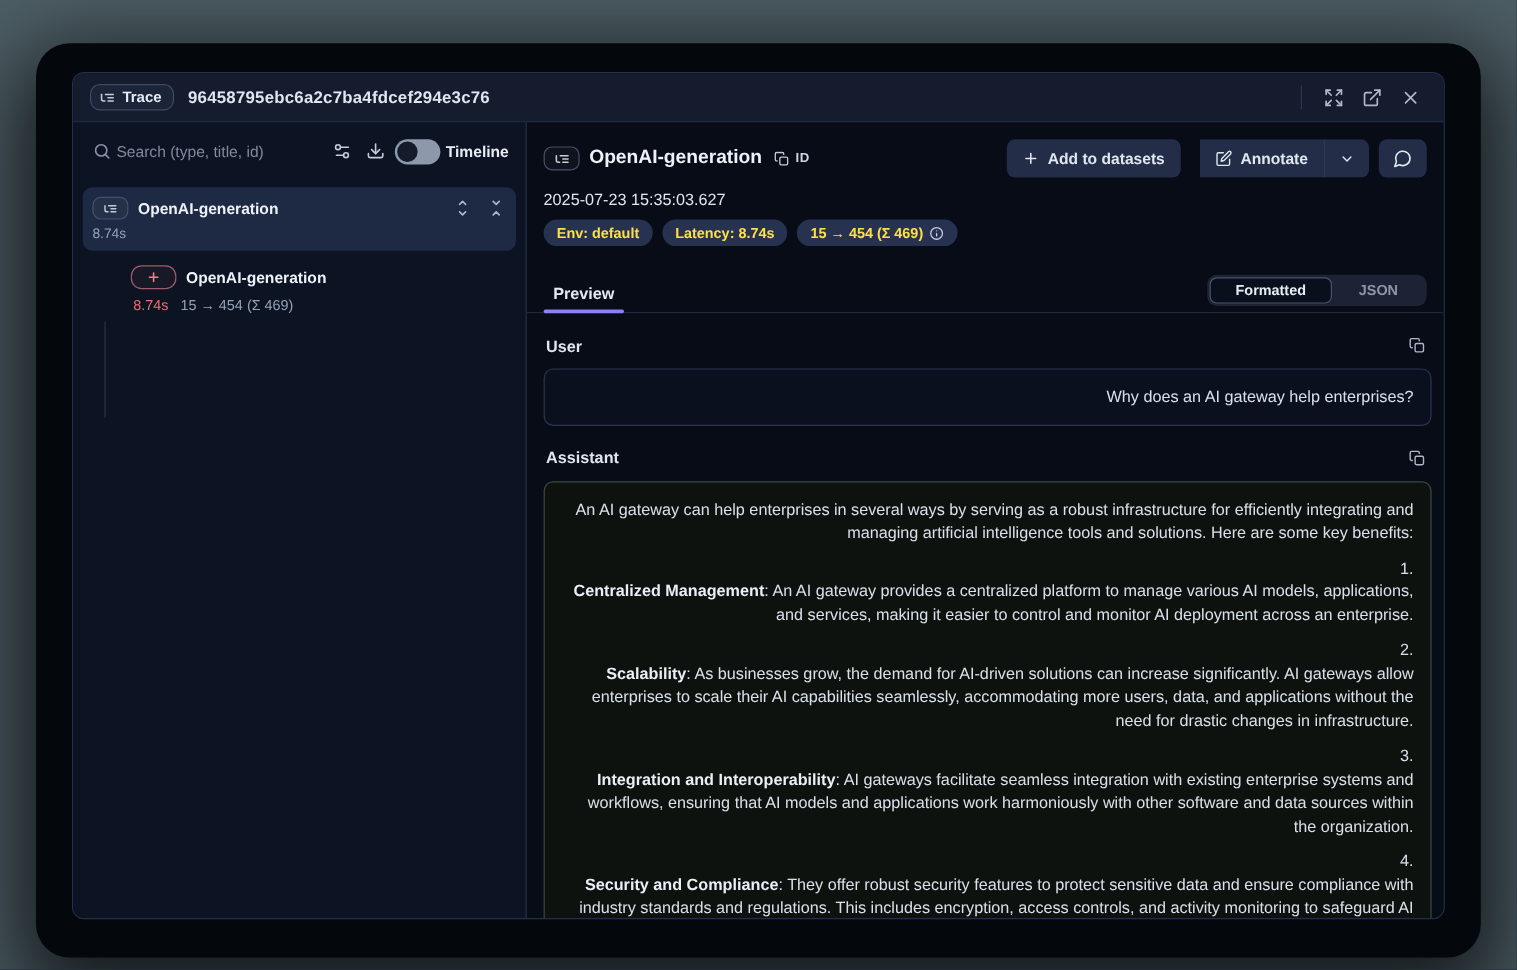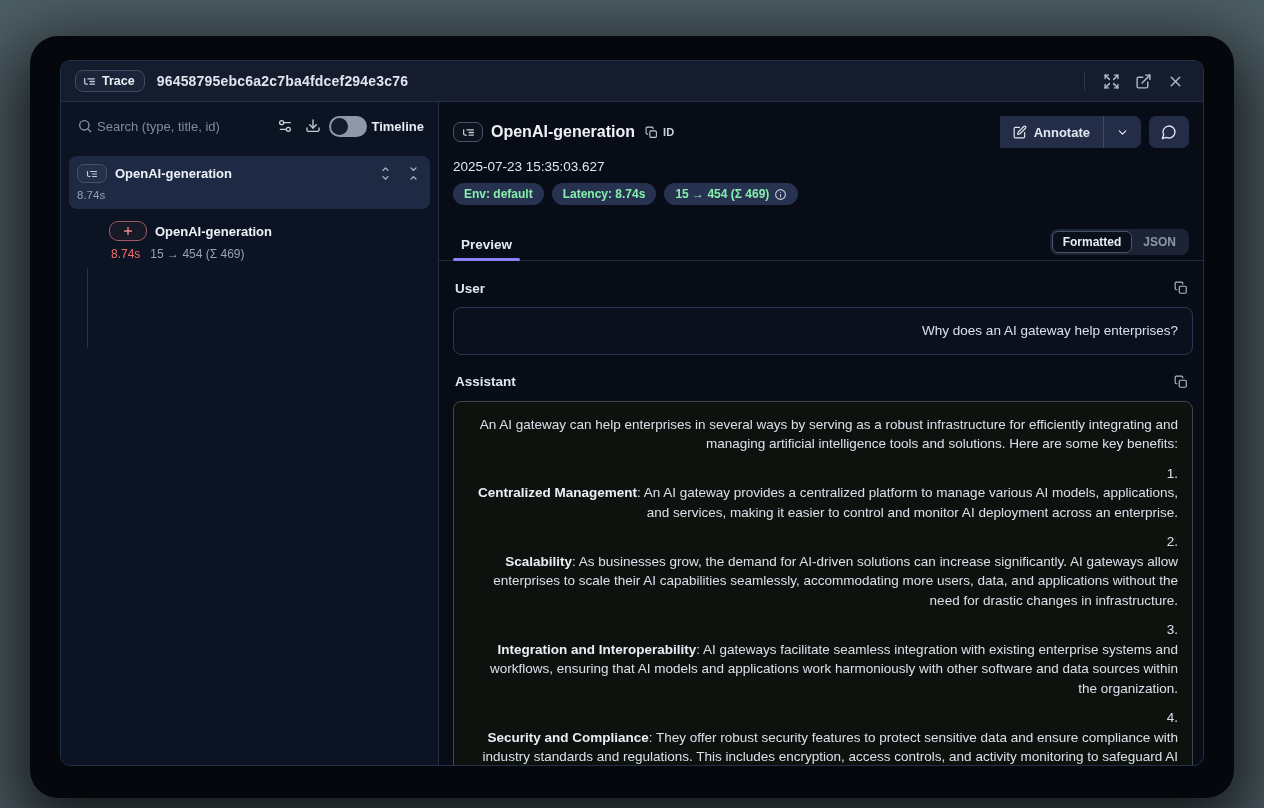--- a/index.html
+++ b/index.html
@@ -111,40 +111,40 @@
   .split .btn { border-radius:0; }
   .split-divider { width:1px; background:#3c4864; }
   .split .chev { padding:0 12px; }
   .btn-icon-only { width:40px; padding:0; justify-content:center; border-radius:7px; }
 
   .timestamp { padding:0 14px; margin-top:11px; font-size:13.5px; font-weight:500; color:#e1e7f0; }
 
   .badge-row { padding:0 14px; margin-top:9px; display:flex; gap:8px; }
   .pill {
     display:inline-flex; align-items:center; gap:5px; height:22px; padding:0 11px;
-    background:#273250; border-radius:11px; font-size:12px; font-weight:700; color:#86efac;
+    background:#273250; border-radius:11px; font-size:12px; font-weight:700; color:#fde047;
   }
   .pill svg { color:#c3cdda; }
 
   .tabs-row {
     margin-top:23px; padding:0 14px; display:flex; align-items:center;
     border-bottom:1px solid #1f2838; height:33px;
   }
   .tab { position:relative; height:100%; display:flex; align-items:center; padding:0 8px; cursor:pointer; }
   .tab-label { font-size:13.5px; font-weight:600; color:#e4eaf3; }
   .tab.active::after {
     content:""; position:absolute; left:0; right:0; bottom:-1px; height:3px;
     background:#8b80f8; border-radius:2px;
   }
   .segmented {
     margin-left:auto; display:flex; align-items:center; background:#1c2335;
     border-radius:8px; padding:2px; margin-bottom:4px;
   }
   .seg-chip {
-    font-size:12px; font-weight:700; padding:3px 10px; border-radius:6px; cursor:pointer;
+    font-size:12px; font-weight:700; padding:3px 21px; border-radius:6px; cursor:pointer;
     color:#8c96a8; background:transparent; border:1px solid transparent;
     font-family:"Liberation Sans", sans-serif;
   }
   .seg-chip.active { color:#e7edf5; background:#0a0f1c; border-color:#4a5468; }
 
   .content { flex:1; min-height:0; overflow:hidden; padding:10px 10px 0 14px;text-align:right; }
   .section-head { display:flex; align-items:center; margin:6px 0 8px 0; }
   .section-label { font-size:13.5px; font-weight:700; color:#dfe6ee; padding-left:2px; }
   .section-head .icon-btn { margin-left:auto; width:24px; height:22px; }
 
@@ -322,20 +322,29 @@
           <button class="copy-id-btn">
             <span>
               <svg width="13" height="13" viewBox="0 0 24 24" fill="none" stroke="currentColor" stroke-width="2" stroke-linecap="round" stroke-linejoin="round">
                   <rect x="9" y="9" width="12" height="12" rx="2"></rect>
                   <path d="M5 15H4a2 2 0 0 1-2-2V4a2 2 0 0 1 2-2h9a2 2 0 0 1 2 2v1"></path>
                 </svg>
             </span>
             <span class="id-label">ID</span>
           </button>
           <div class="header-actions">
+            <button class="btn">
+              <span>
+                <svg width="14" height="14" viewBox="0 0 24 24" fill="none" stroke="currentColor" stroke-width="2.2" stroke-linecap="round">
+                    <path d="M12 5v14"></path>
+                    <path d="M5 12h14"></path>
+                  </svg>
+              </span>
+              <span>Add to datasets</span>
+            </button>
             <div class="split">
               <button class="btn">
                 <span>
                   <svg width="14" height="14" viewBox="0 0 24 24" fill="none" stroke="currentColor" stroke-width="2" stroke-linecap="round" stroke-linejoin="round">
                       <path d="M11 4H4a2 2 0 0 0-2 2v14a2 2 0 0 0 2 2h14a2 2 0 0 0 2-2v-7"></path>
                       <path d="M18.4 2.6a2.1 2.1 0 0 1 3 3L12 15l-4 1 1-4Z"></path>
                     </svg>
                 </span>
                 <span>Annotate</span>
               </button>

